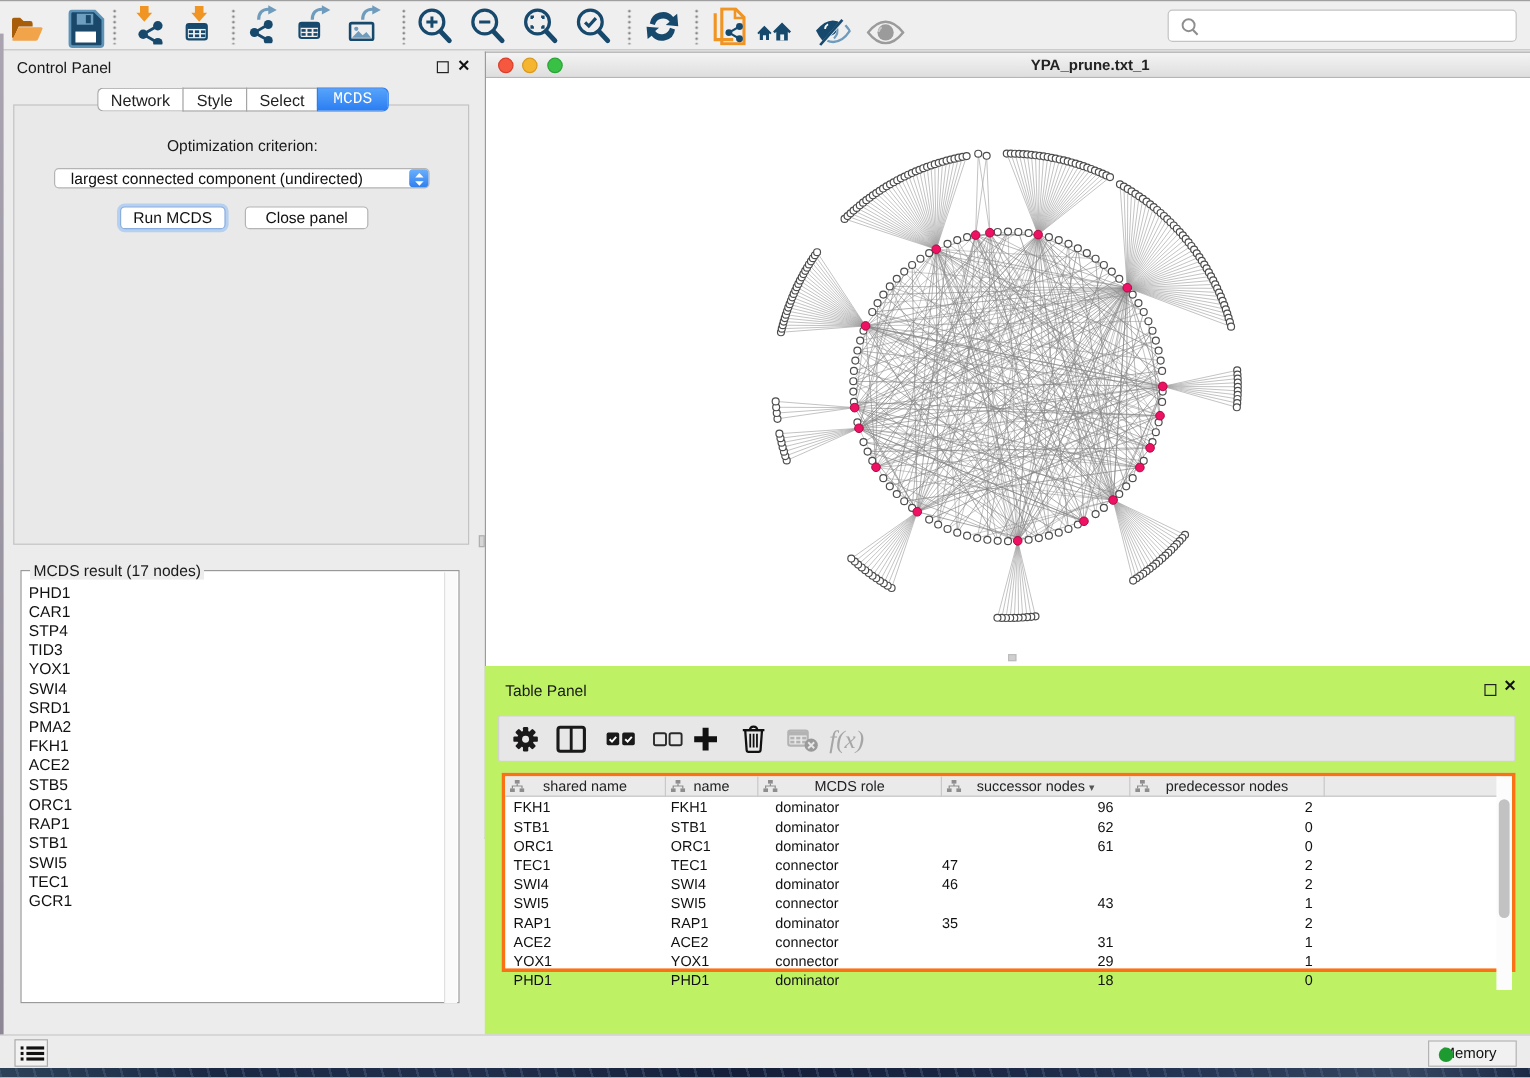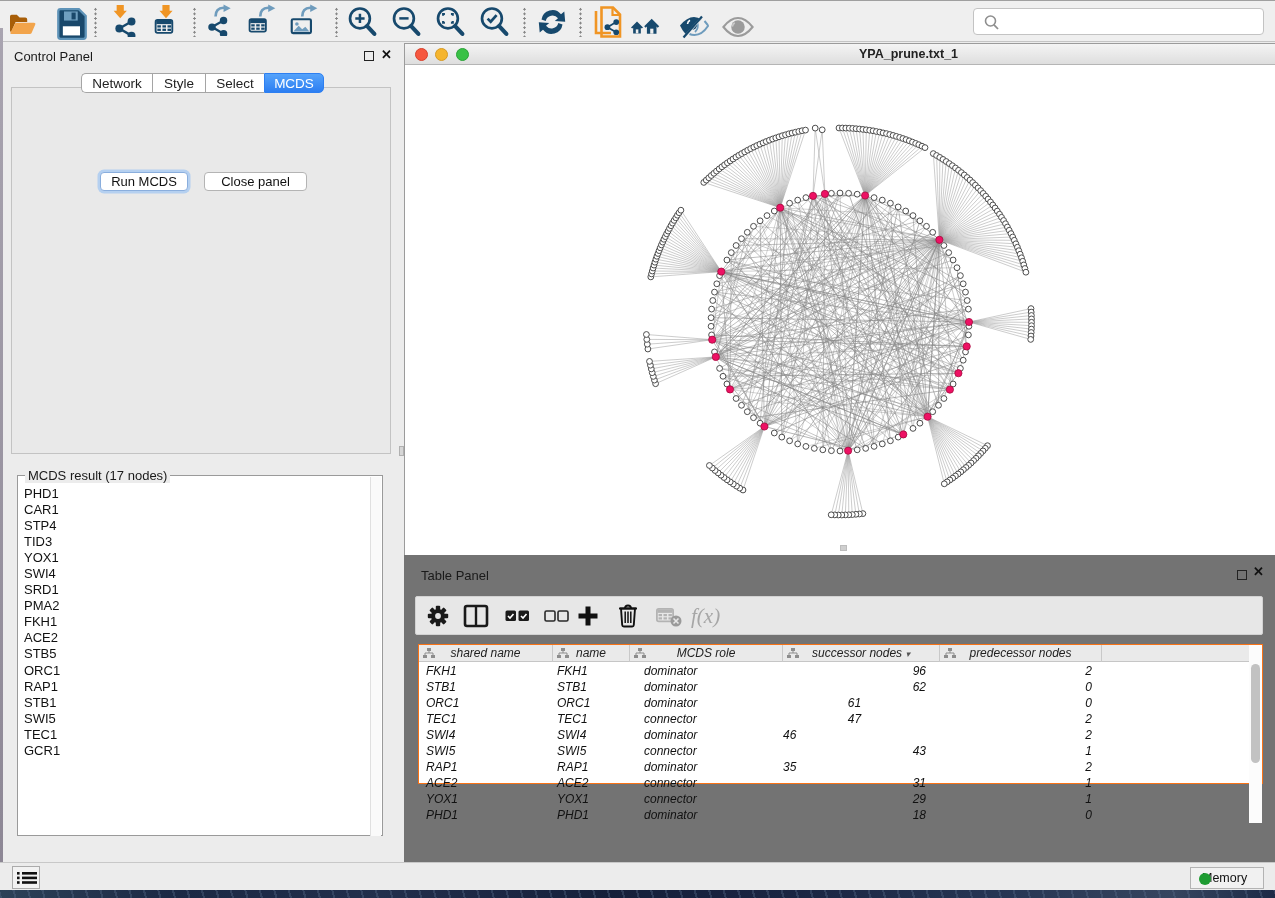--- a/index.html
+++ b/index.html
@@ -17,21 +17,21 @@
   background:#fff; border:1px solid #c3c3c3; border-radius:4px; }
 
 
 #cpanel { position:absolute; left:3px; top:43px; width:390px; height:819px; background:#ececec; }
 #cpanel-title { position:absolute; left:11px; top:6px; font-size:13px; color:#1a1a1a; }
 .winbtn { position:absolute; top:8px; font-size:12px; color:#111; }
 #tabs { position:absolute; left:78px; top:30px; height:20px; display:flex; z-index:3; }
 .tab { height:20px; line-height:19px; font-size:13.5px; color:#222; background:#fff;
   border:1px solid #a5a5a5; border-right:none; padding:0; text-align:center; }
 .tab:first-child { border-radius:5px 0 0 5px; }
-.tab:last-child { border-radius:0 5px 5px 0; border-right:1px solid #2d7ff1; }
+.tab:last-child { border-radius:0 5px 5px 0; border-right:1px solid #2d7ff1;font-family:Liberation Mono, monospace; }
 .tab.sel { background:linear-gradient(#55a3fb,#2c7ef2); color:#fff; border-color:#2d7ff1; }
 #tabpane { position:absolute; left:8px; top:44px; width:380px; height:367px;
   background:#e9e9e9; border:1px solid #c3c3c3; }
 #optlabel { position:absolute; left:0; top:26px; width:380px; text-align:center; font-size:13px; color:#1a1a1a; }
 #dropdown { position:absolute; left:33px; top:52px; width:313px; height:17px;
   background:#fff; border:1px solid #b4b4b4; border-radius:4px; font-size:13px; line-height:16px;
   color:#111; padding-left:13px; }
 #dropstep { position:absolute; right:0px; top:0px; width:16px; height:15px; border-radius:3px;
   background:linear-gradient(#6cb0fc,#2e80f2); }
 #btnrow { position:absolute; left:0; top:84px; width:380px; }
@@ -49,26 +49,26 @@
 
 #netframe { position:absolute; left:404px; top:43px; width:871px; height:656px;
   background:#fff; border:1px solid #9b9b9b; border-right:none; }
 #nettitle { position:absolute; left:0; top:0; width:100%; height:21px;
   background:linear-gradient(#f4f4f4,#dedede); border-bottom:1px solid #b5b5b5; }
 .light { position:absolute; top:3.5px; width:13px; height:13px; border-radius:50%; }
 #nettitletext { position:absolute; left:0; top:3px; width:1007px; text-align:center;
   font-size:12.5px; font-weight:bold; color:#222; }
 
 
-#tpanel { position:absolute; left:404px; top:555px; width:871px; height:307px; background:#737373; }
+#tpanel { position:absolute; left:404px; top:555px; width:871px; height:307px; background:#bef264; }
 #tpanel-title { position:absolute; left:17px; top:13px; font-size:13px; color:#1a1a1a; }
 #ttoolbar { position:absolute; left:11px; top:41px; width:848px; height:39px;
   background:#e7e7e7; border:1px solid #d2d2d2; border-radius:2px; }
-#ttable { position:absolute; left:14px; top:89px; width:845px; height:140px; background:#fff;
-  border:1px solid #f97316;font-style:italic; }
+#ttable { position:absolute; left:14px; top:89px; width:845px; height:166px; background:#fff;
+  border:3px solid #f97316; }
 #thead { position:absolute; left:0; top:0; width:830px; height:17px; background:#eaeaea;
   border-bottom:1px solid #c6c6c6; font-size:12px; color:#222; }
 .hcell { position:absolute; top:0; height:17px; line-height:17px; border-right:1px solid #c9c9c9; text-align:center; }
 .hsort { position:absolute; left:4px; top:3px; width:12px; height:11px; }
 .trow { position:absolute; left:0; width:830px; height:16px; font-size:12px; color:#111; line-height:16px; }
 .tc { position:absolute; top:0; height:16px; }
 #tscroll { position:absolute; right:0px; top:0px; width:13px; height:178px; background:#fcfcfc; }
 #tthumb { position:absolute; left:2px; top:19px; width:9px; height:99px; background:#c2c2c2; border-radius:5px; }
 #btabs { position:absolute; left:257px; top:279px; height:20px; display:flex; }
 .btab { height:20px; line-height:19px; font-size:13px; color:#222; background:#fff;
@@ -249,20 +249,29 @@
   <div id="cpanel-title">Control Panel</div>
   <div class="winbtn" style="left:361px; top:8px; width:10px; height:10px; border:1.2px solid #222;"></div>
   <div class="winbtn" style="left:378px; top:4px; font-weight:bold; font-size:13px;">✕</div>
   <div id="tabs">
     <div class="tab" style="width:71px">Network</div>
       <div class="tab" style="width:53px">Style</div>
       <div class="tab" style="width:59px">Select</div>
       <div class="tab sel" style="width:60px">MCDS</div>
   </div>
   <div id="tabpane">
+    <div id="optlabel">Optimization criterion:</div>
+    <div id="dropdown">largest connected component (undirected)
+      <div id="dropstep">
+          <svg width="17" height="17" viewBox="0 0 17 17" style="position:absolute;left:0;top:0">
+            <path d="M5 7 L8.5 3.2 L12 7 Z" fill="#fff"></path>
+            <path d="M5 10 L8.5 13.8 L12 10 Z" fill="#fff"></path>
+          </svg>
+        </div>
+    </div>
     <div id="btnrow">
       <div class="macbtn" id="runbtn">Run MCDS</div>
       <div class="macbtn" id="closebtn">Close panel</div>
     </div>
   </div>
   <div id="fieldset">
     <div id="fieldlegend">MCDS result (17 nodes)</div>
     <div id="listscroll"></div>
     <div id="mcdslist">PHD1<br>CAR1<br>STP4<br>TID3<br>YOX1<br>SWI4<br>SRD1<br>PMA2<br>FKH1<br>ACE2<br>STB5<br>ORC1<br>RAP1<br>STB1<br>SWI5<br>TEC1<br>GCR1</div>
   </div>
@@ -1144,28 +1153,28 @@
 <div class="tc" style="left:7px">STB1</div>
 <div class="tc" style="left:138px">STB1</div>
 <div class="tc" style="left:225px">dominator</div>
 <div class="tc" style="left:364px;width:143px;text-align:right">62</div>
 <div class="tc" style="left:521px;width:152px;text-align:right">0</div>
 </div>
 <div class="trow" style="top:50px">
 <div class="tc" style="left:7px">ORC1</div>
 <div class="tc" style="left:138px">ORC1</div>
 <div class="tc" style="left:225px">dominator</div>
-<div class="tc" style="left:364px;width:143px;text-align:center">61</div>
+<div class="tc" style="left:364px;width:143px;text-align:right">61</div>
 <div class="tc" style="left:521px;width:152px;text-align:right">0</div>
 </div>
 <div class="trow" style="top:66px">
 <div class="tc" style="left:7px">TEC1</div>
 <div class="tc" style="left:138px">TEC1</div>
 <div class="tc" style="left:225px">connector</div>
-<div class="tc" style="left:364px;width:143px;text-align:center">47</div>
+<div class="tc" style="left:364px;width:143px;text-align:left">47</div>
 <div class="tc" style="left:521px;width:152px;text-align:right">2</div>
 </div>
 <div class="trow" style="top:82px">
 <div class="tc" style="left:7px">SWI4</div>
 <div class="tc" style="left:138px">SWI4</div>
 <div class="tc" style="left:225px">dominator</div>
 <div class="tc" style="left:364px;width:143px;text-align:left">46</div>
 <div class="tc" style="left:521px;width:152px;text-align:right">2</div>
 </div>
 <div class="trow" style="top:98px">

